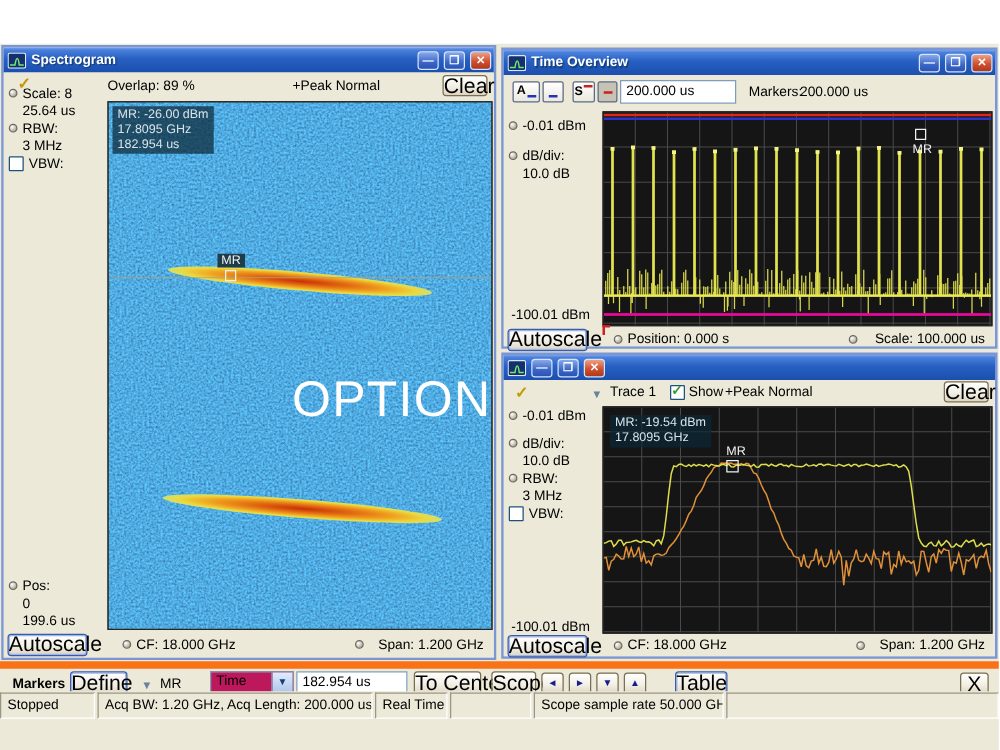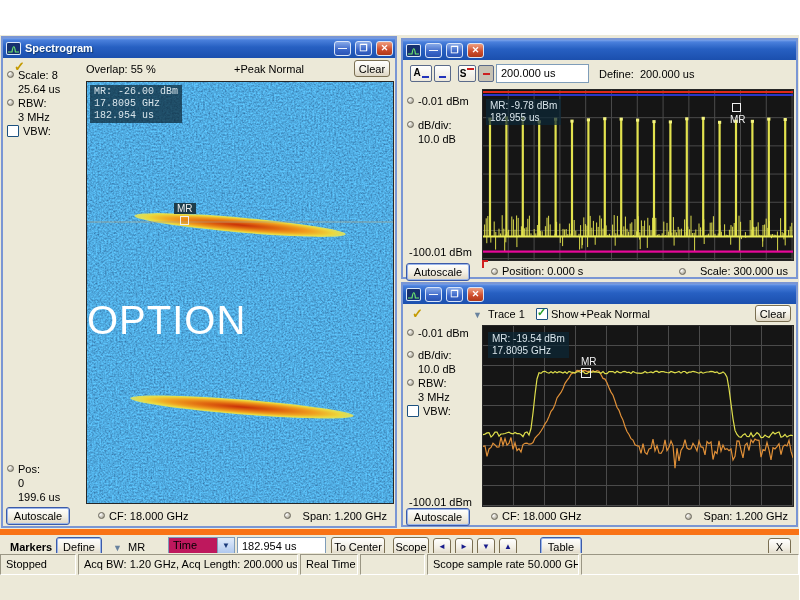--- a/index.html
+++ b/index.html
@@ -9,31 +9,31 @@
   .tbar{height:20px;background:linear-gradient(180deg,#7aa2ea 0%,#4a80dc 10%,#2760c2 45%,#1b4fae 100%);display:flex;align-items:center;gap:4px;padding:0 2px 0 3px;}
   .ttext{color:#fff;font-weight:bold;font-size:11px;flex:1;text-shadow:1px 1px 1px #123a6e;white-space:nowrap;}
   .tbtn{width:17px;height:15px;border:1px solid #d8e4f8;border-radius:3px;color:#fff;font-size:9px;line-height:13px;text-align:center;background:linear-gradient(180deg,#88aae8,#3a66c8 60%,#2a54b4);box-sizing:border-box;font-weight:bold;}
   .tbtn.close{background:linear-gradient(180deg,#f0a080,#d05030 55%,#b03818);}
   .body{position:absolute;left:0;right:0;top:20px;bottom:0;background:#ece9d8;}
   .lbl{position:absolute;font-size:11px;color:#000;white-space:nowrap;line-height:13px;}
   .chk{position:absolute;color:#c49a00;font-weight:bold;font-size:13px;line-height:13px;}
   .spin{position:absolute;width:7px;height:7px;border-radius:50%;background:radial-gradient(circle at 30% 30%,#fff,#c8c4b8 55%,#8a8678);border:1px solid #6a675c;box-sizing:border-box;}
   .chkbox{position:absolute;width:12px;height:12px;background:#fff;border:1px solid #1c5180;border-radius:1px;box-sizing:border-box;}
   .chkbox span{position:absolute;left:0px;top:-3px;color:#2ba12b;font-size:11px;font-weight:bold;}
-  .btn{position:absolute;font-size:11px;color:#000;background:linear-gradient(180deg,#fff,#f2efe4 55%,#ddd5c2);border:1px solid #7a6f52;border-radius:3px;text-align:center;line-height:16px;box-sizing:border-box;white-space:nowrap;}
+  .btn{position:absolute;font-size:17px;color:#000;background:linear-gradient(180deg,#fff,#f2efe4 55%,#ddd5c2);border:1px solid #7a6f52;border-radius:3px;text-align:center;line-height:16px;box-sizing:border-box;white-space:nowrap;}
   .btn.blue{border-color:#3c5aa8;box-shadow:inset 0 0 0 1px #9ab6ea;}
   .plot{position:absolute;background-color:#151515;border:1px solid #262626;box-sizing:content-box;}
   .grid-to{background-image:linear-gradient(#4a4a4a 1px,transparent 1px),linear-gradient(90deg,#4a4a4a 1px,transparent 1px);background-size:25.8px 28.2px;background-position:-1px -1px;}
   .grid-sp{background-image:linear-gradient(#4a4a4a 1px,transparent 1px),linear-gradient(90deg,#4a4a4a 1px,transparent 1px);background-size:31px 20px;background-position:-1px -1px;}
   .plot svg{position:absolute;left:0;top:0;}
   .readout{position:absolute;font-size:10px;line-height:12px;color:#d8e4ea;background:rgba(12,40,56,.72);padding:1px 4px;z-index:5;white-space:nowrap;}
   .mksq{position:absolute;border:1px solid #f0f0f0;background:transparent;z-index:6;box-sizing:border-box;}
   .mklbl{position:absolute;color:#f0f0f0;font-size:10px;z-index:6;line-height:11px;}
   .mklbl.dark{background:#1e3c4a;padding:0 3px;}
-  .wm{position:absolute;left:0;width:100%;text-align:left;color:#fff;font-size:40px;letter-spacing:1px;z-index:4;}
+  .wm{position:absolute;left:0;width:100%;text-align:right;color:#fff;font-size:40px;letter-spacing:1px;z-index:4;}
   .tob{position:absolute;background:linear-gradient(180deg,#fff,#ece8dc);border:1px solid #5a6a8a;border-radius:2px;display:flex;align-items:flex-end;justify-content:center;font-size:10px;font-weight:bold;box-sizing:border-box;gap:1px;padding-bottom:3px;}
   .tob.pressed{background:#c6c2b4;}
   .dash{display:inline-block;width:7px;height:2px;}
   .dash.blue{background:#2233bb;}
   .dash.red{background:#cc2020;}
   .inp{position:absolute;background:#fff;border:1px solid #7f9db9;font-size:11px;padding:0 0 0 4px;line-height:17px;box-sizing:border-box;font-family:"Liberation Sans",sans-serif;}
   .sel{position:absolute;background:#be185d;border:1px solid #7f9db9;font-size:11px;display:flex;align-items:stretch;box-sizing:border-box;}
   .sel .txt{flex:1;padding:1px 0 0 4px;}
   .sel .da{width:16px;background:linear-gradient(180deg,#e0ecfc,#aac4ec);border-left:1px solid #7f9db9;color:#1a3a7a;text-align:center;line-height:16px;font-size:8px;}
   .navb{position:absolute;width:18px;height:18px;background:linear-gradient(180deg,#fff,#f2efe4 55%,#ddd5c2);border:1px solid #7a6f52;border-radius:3px;text-align:center;line-height:16px;font-size:8px;color:#181c8c;box-sizing:border-box;}
@@ -56,21 +56,21 @@
             <rect x="1" y="1" width="13" height="11" rx="1" fill="#16306e"></rect>
             <path d="M2 10 L6 10 C7 3 8.6 3 9.4 10 L13 10" stroke="#6ee86e" stroke-width="1.2" fill="none"></path>
           </svg>
       <div class="ttext">Spectrogram</div>
       <div class="tbtn">—</div>
       <div class="tbtn">❐</div>
       <div class="tbtn close">✕</div>
     </div>
     <div class="body">
       <div class="chk" style="left:11px;top:2px;">✓</div>
-      <div class="lbl" style="left:83px;top:5px;">Overlap: 55 %</div>
+      <div class="lbl" style="left:83px;top:5px;">Overlap: 89 %</div>
       <div class="lbl" style="left:231px;top:5px;">+Peak Normal</div>
       <div class="btn" style="right:5px;top:2px;width:36px;height:17px;">Clear</div>
 
       <div class="spin" style="left:4px;top:13px;"></div>
       <div class="lbl" style="left:15px;top:11px;">Scale: 8</div>
       <div class="lbl" style="left:15px;top:25px;">25.64 us</div>
       <div class="spin" style="left:4px;top:41px;"></div>
       <div class="lbl" style="left:15px;top:39px;">RBW:</div>
       <div class="lbl" style="left:15px;top:53px;">3 MHz</div>
       <div class="chkbox" style="left:4px;top:67px;"></div>
@@ -89,21 +89,21 @@
               <stop offset="65%" stop-color="#f0a020"></stop>
               <stop offset="88%" stop-color="#ecd83c"></stop>
               <stop offset="100%" stop-color="#e8e858" stop-opacity="0.85"></stop>
             </radialGradient>
           </defs>
           <rect width="306" height="421" filter="url(#bluenoise)"></rect>
           <ellipse cx="153" cy="143" rx="106" ry="7.5" fill="url(#streakg)" transform="rotate(5 153 143)"></ellipse>
           <ellipse cx="155" cy="325" rx="112" ry="7.5" fill="url(#streakg)" transform="rotate(4.5 155 325)"></ellipse>
           <line x1="0" y1="140" x2="306" y2="140" stroke="#b0a080" stroke-width="1" opacity="0.65"></line>
         </svg>
-        <div class="readout" style="left:3px;top:3px;font-family:Liberation Mono, monospace;">
+        <div class="readout" style="left:3px;top:3px;">
           <div>MR: -26.00 dBm</div>
           <div>17.8095 GHz</div>
           <div>182.954 us</div>
         </div>
         <div class="wm" style="top:216px;">OPTION</div>
         <div class="mklbl dark" style="left:87px;top:121px;">MR</div>
         <div class="mksq" style="left:93px;top:134px;width:9px;height:9px;"></div>
       </div>
 
       <div class="spin" style="left:4px;top:407px;"></div>
@@ -118,41 +118,42 @@
     </div>
   </div>
 
   <div class="win" id="win-to" style="left:401px;top:3px;width:397px;height:241px;">
     <div class="tbar">
       <svg class="ticon" viewBox="0 0 15 13">
             <rect width="15" height="13" rx="2" fill="#dce8f8"></rect>
             <rect x="1" y="1" width="13" height="11" rx="1" fill="#16306e"></rect>
             <path d="M2 10 L6 10 C7 3 8.6 3 9.4 10 L13 10" stroke="#6ee86e" stroke-width="1.2" fill="none"></path>
           </svg>
+      <div class="ttext">Time Overview</div>
       <div class="tbtn">—</div>
       <div class="tbtn">❐</div>
       <div class="tbtn close">✕</div>
     </div>
     <div class="body">
       <div class="tob" style="left:7px;top:5px;width:22px;height:17px;">
             <span>A</span>
             <span class="dash blue"></span>
           </div>
       <div class="tob" style="left:31px;top:5px;width:17px;height:17px;">
             <span class="dash blue"></span>
           </div>
       <div class="tob" style="left:55px;top:5px;width:18px;height:17px;align-items:flex-start;padding-top:2px;">
             <span>S</span>
             <span class="dash red"></span>
           </div>
       <div class="tob pressed" style="left:75px;top:5px;width:16px;height:17px;align-items:center;padding-bottom:0;">
             <span class="dash red"></span>
           </div>
       <div class="inp" style="left:93px;top:4px;width:93px;height:19px;">200.000 us</div>
-      <div class="lbl" style="left:196px;top:8px;">Define:</div>
+      <div class="lbl" style="left:196px;top:8px;">Markers:</div>
       <div class="lbl" style="left:237px;top:8px;">200.000 us</div>
 
       <div class="spin" style="left:4px;top:37px;"></div>
       <div class="lbl" style="left:15px;top:35px;">-0.01 dBm</div>
       <div class="spin" style="left:4px;top:61px;"></div>
       <div class="lbl" style="left:15px;top:59px;">dB/div:</div>
       <div class="lbl" style="left:15px;top:73px;">10.0 dB</div>
       <div class="lbl" style="left:6px;top:186px;">-100.01 dBm</div>
 
       <div class="plot grid-to" style="left:79px;top:29px;width:310px;height:170px;">
@@ -177,34 +178,30 @@
               <rect x="185.8" y="30.4" width="3.2" height="3" fill="#f4f480"></rect>
               <rect x="202.2" y="27.3" width="3.2" height="3" fill="#f4f480"></rect>
               <rect x="218.6" y="26.8" width="3.2" height="3" fill="#f4f480"></rect>
               <rect x="235.0" y="30.8" width="3.2" height="3" fill="#f4f480"></rect>
               <rect x="251.4" y="29.7" width="3.2" height="3" fill="#f4f480"></rect>
               <rect x="267.8" y="29.8" width="3.2" height="3" fill="#f4f480"></rect>
               <rect x="284.2" y="27.6" width="3.2" height="3" fill="#f4f480"></rect>
               <rect x="300.6" y="28.0" width="3.2" height="3" fill="#f4f480"></rect>
               <rect x="0" y="160.5" width="310" height="2.2" fill="#e8089a"></rect>
             </svg>
-        <div class="readout" style="left:3px;top:9px;">
-          <div>MR: -9.78 dBm</div>
-          <div>182.955 us</div>
-        </div>
         <div class="mksq" style="left:249px;top:13px;width:9px;height:9px;"></div>
         <div class="mklbl" style="left:247px;top:24px;">MR</div>
       </div>
       <div style="position:absolute;left:79px;top:200px;width:4px;height:6px;border-left:2px solid #d02020;border-top:2px solid #d02020;"></div>
 
       <div class="btn blue" style="left:3px;top:203px;width:64px;height:18px;">Autoscale</div>
       <div class="spin" style="left:88px;top:208px;"></div>
       <div class="lbl" style="left:99px;top:205px;">Position: 0.000 s</div>
       <div class="spin" style="right:110px;top:208px;"></div>
-      <div class="lbl" style="right:8px;top:205px;">Scale: 300.000 us</div>
+      <div class="lbl" style="right:8px;top:205px;">Scale: 100.000 us</div>
     </div>
   </div>
 
   <div class="win" id="win-sp" style="left:401px;top:247px;width:397px;height:245px;">
     <div class="tbar">
       <svg class="ticon" viewBox="0 0 15 13">
             <rect width="15" height="13" rx="2" fill="#dce8f8"></rect>
             <rect x="1" y="1" width="13" height="11" rx="1" fill="#16306e"></rect>
             <path d="M2 10 L6 10 C7 3 8.6 3 9.4 10 L13 10" stroke="#6ee86e" stroke-width="1.2" fill="none"></path>
           </svg>

